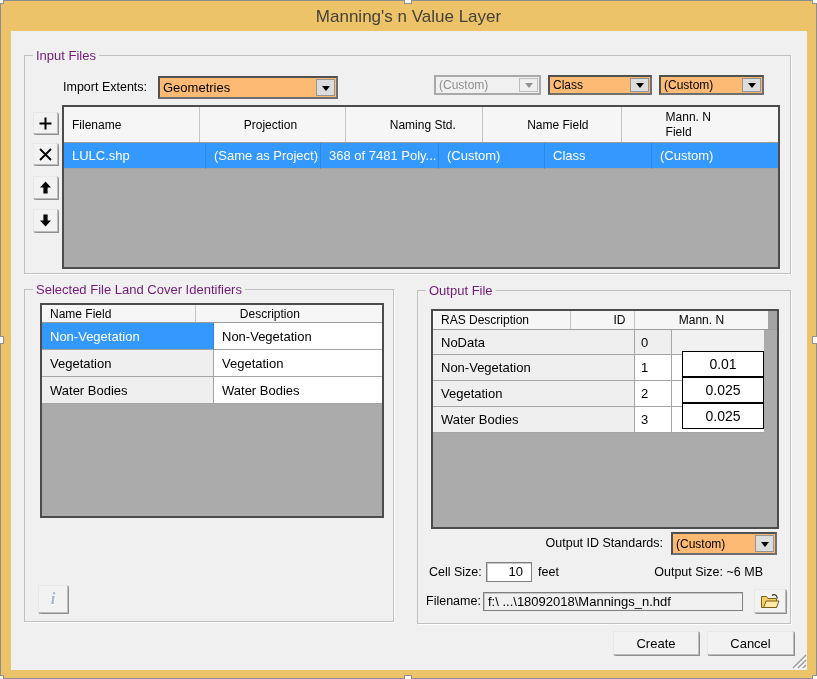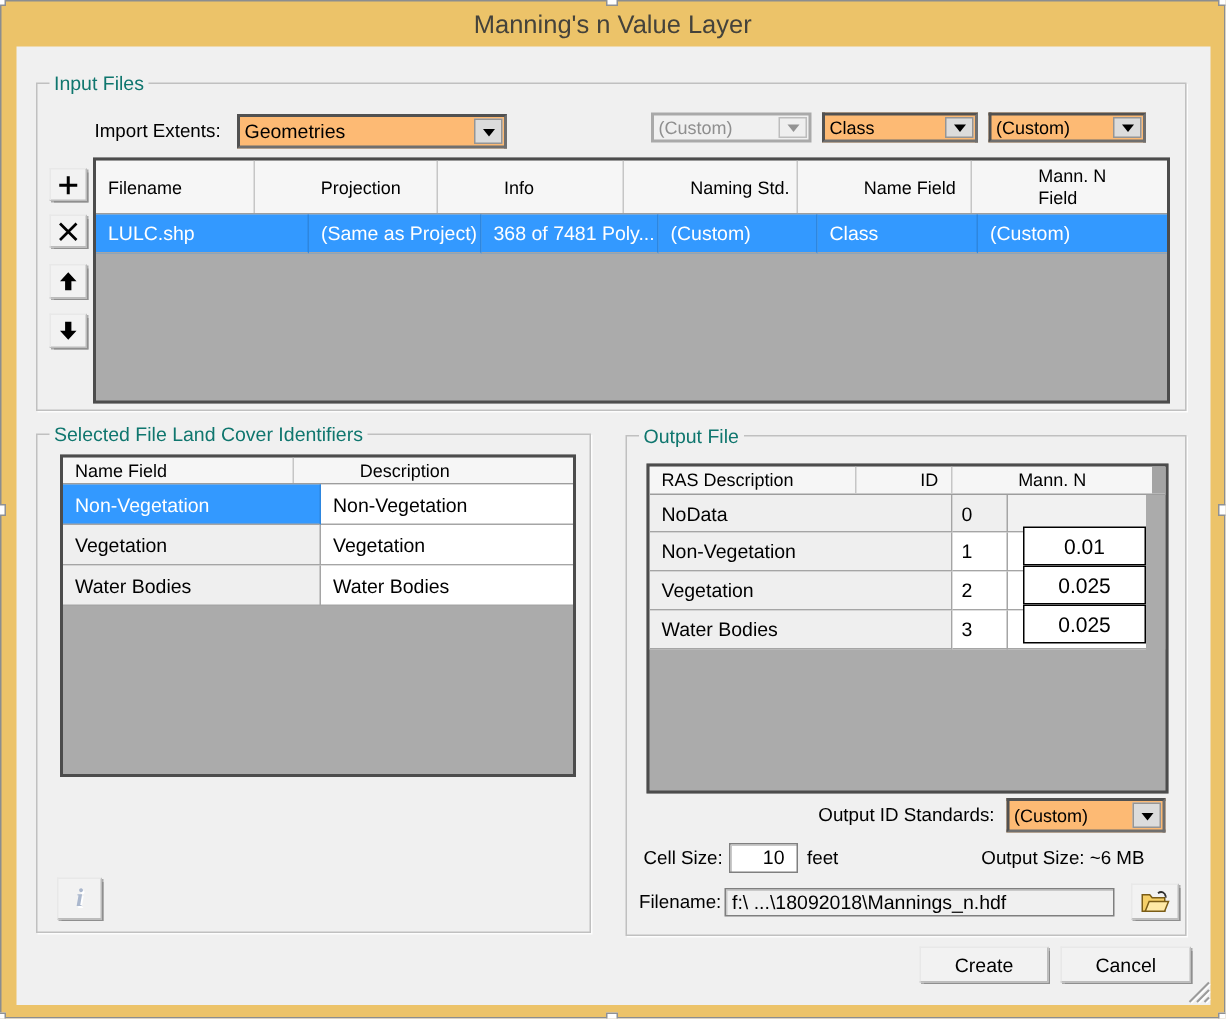--- a/index.html
+++ b/index.html
@@ -18,21 +18,21 @@
   .client{
     position:absolute;left:10px;top:30px;width:796px;height:639px;background:#f0f0f0;
   }
   
   .groupbox{
     position:absolute;box-sizing:border-box;border:1px solid #c0c0c0;
     box-shadow:1px 1px 0 rgba(255,255,255,.85);
   }
   .gb-label{
     position:absolute;top:-8px;left:8px;background:#f0f0f0;padding:0 3px;
-    font-size:13px;color:#0f766e;white-space:nowrap;line-height:15px;
+    font-size:13px;color:#701a75;white-space:nowrap;line-height:15px;
   }
   
   .lbl{position:absolute;white-space:nowrap;color:#000;font-size:12.5px;}
   
   .combo{
     position:absolute;box-sizing:border-box;background:#fdba74;display:flex;align-items:stretch;
     border:2px solid;border-color:#515151 #6f6f6f #6f6f6f #515151;
   }
   .combo .ctext{flex:1;padding-left:3px;white-space:nowrap;overflow:hidden;align-self:center;font-size:12px;}
   .combo .cbtn{
@@ -152,23 +152,20 @@
         </svg>
     </div>
 
     <div class="dgv" style="left:51px;top:74px;width:718px;height:164px;">
       <div class="dgv-head" style="height:36px;">
         <div class="dgv-hcell" style="width:142px;">
             <span>Filename</span>
           </div>
         <div class="dgv-hcell" style="width:115px;">
             <span>Projection</span>
-          </div>
-        <div class="dgv-hcell" style="width:118px;">
-            <span>Info</span>
           </div>
         <div class="dgv-hcell" style="width:106px;">
             <span>Naming Std.</span>
           </div>
         <div class="dgv-hcell" style="width:107px;">
             <span>Name Field</span>
           </div>
         <div class="dgv-hcell" style="width:126px;border-right:none;">
             <span style="max-width:62px;white-space:normal;line-height:15px;">Mann. N Field</span>
           </div>

